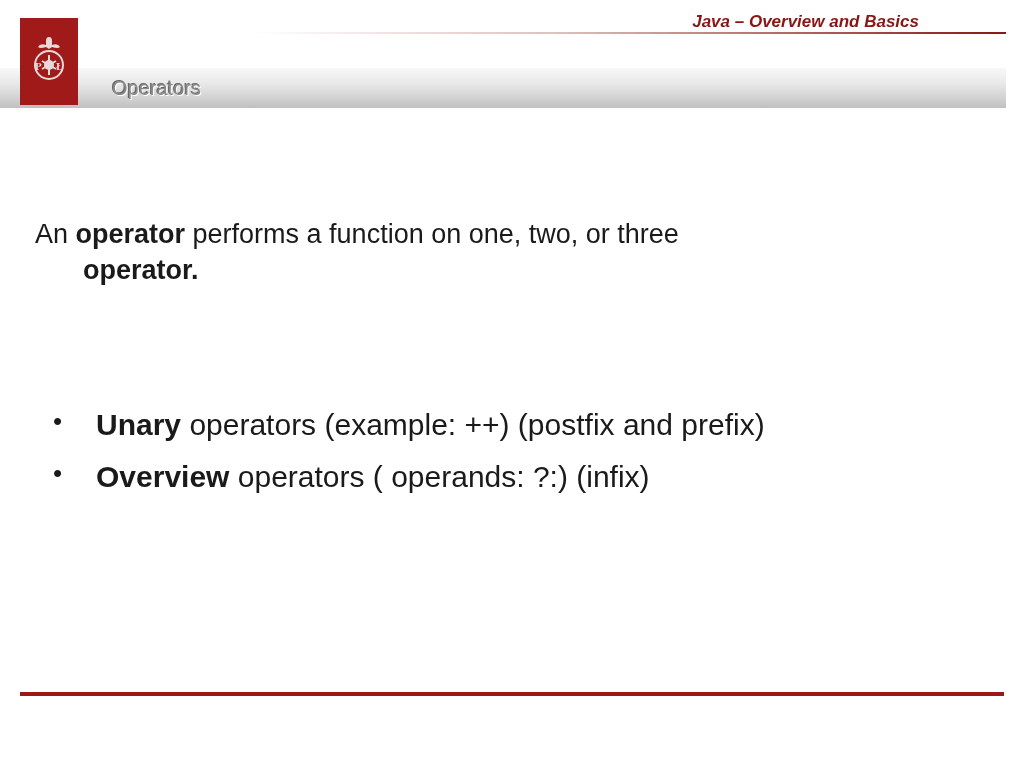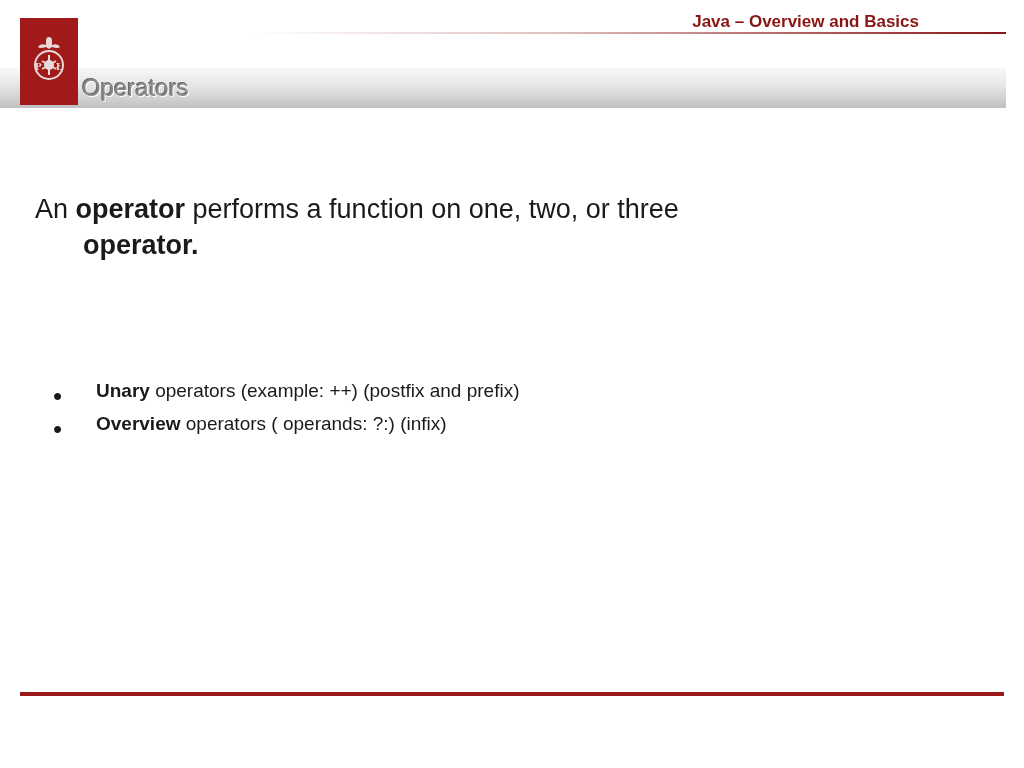--- a/index.html
+++ b/index.html
@@ -31,20 +31,21 @@
     }
     .logo-box svg {
       width: 42px;
       height: 58px;
     }
     .course-title {
       position: absolute;
       right: 105px;
       top: 12px;
       color: #8a1515;
+      font-style: italic;
       font-weight: bold;
       font-size: 17px;
     }
     .red-line-top {
       position: absolute;
       top: 32px;
       left: 0;
       right: 18px;
       height: 2px;
       background: linear-gradient(to right, #ffffff 0%, #ffffff 25%, #e0c0c0 55%, #8a1515 100%);
@@ -53,44 +54,44 @@
       position: absolute;
       top: 68px;
       left: 0;
       right: 18px;
       height: 40px;
       background: linear-gradient(to bottom, #f8f8f8 0%, #e8e8e8 40%, #d5d5d5 70%, #c0c0c0 100%);
       display: flex;
       align-items: center;
     }
     .slide-title {
-      margin-left: 82px;
-      font-size: 24px;
+      margin-left: 112px;
+      font-size: 20px;
       color: #888;
       text-shadow: 1px 1px 0 #fff, -1px -1px 0 #666;
       font-weight: normal;
     }
     .content {
-      padding: 83px 35px 20px 35px;
+      padding: 108px 35px 20px 35px;
     }
     .intro {
       font-size: 27px;
       line-height: 1.35;
       color: #1a1a1a;
       margin-bottom: 110px;
     }
     .intro-line2 {
       margin-left: 48px;
     }
     .bullets {
       list-style: none;
       padding-left: 18px;
     }
     .bullets li {
-      font-size: 19px;
+      font-size: 30px;
       line-height: 1.75;
       color: #1a1a1a;
       position: relative;
       padding-left: 43px;
     }
     .bullets li::before {
       content: "•";
       position: absolute;
       left: 0;
       top: 0;

